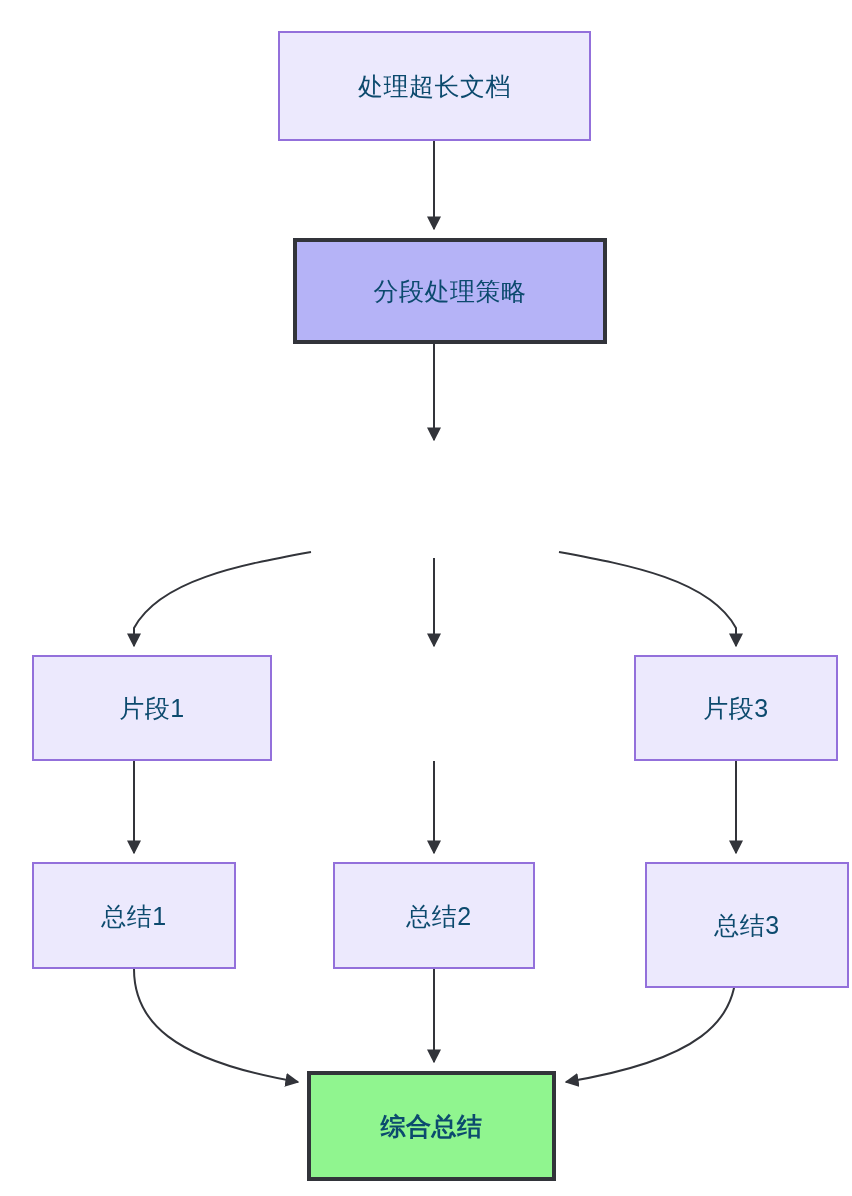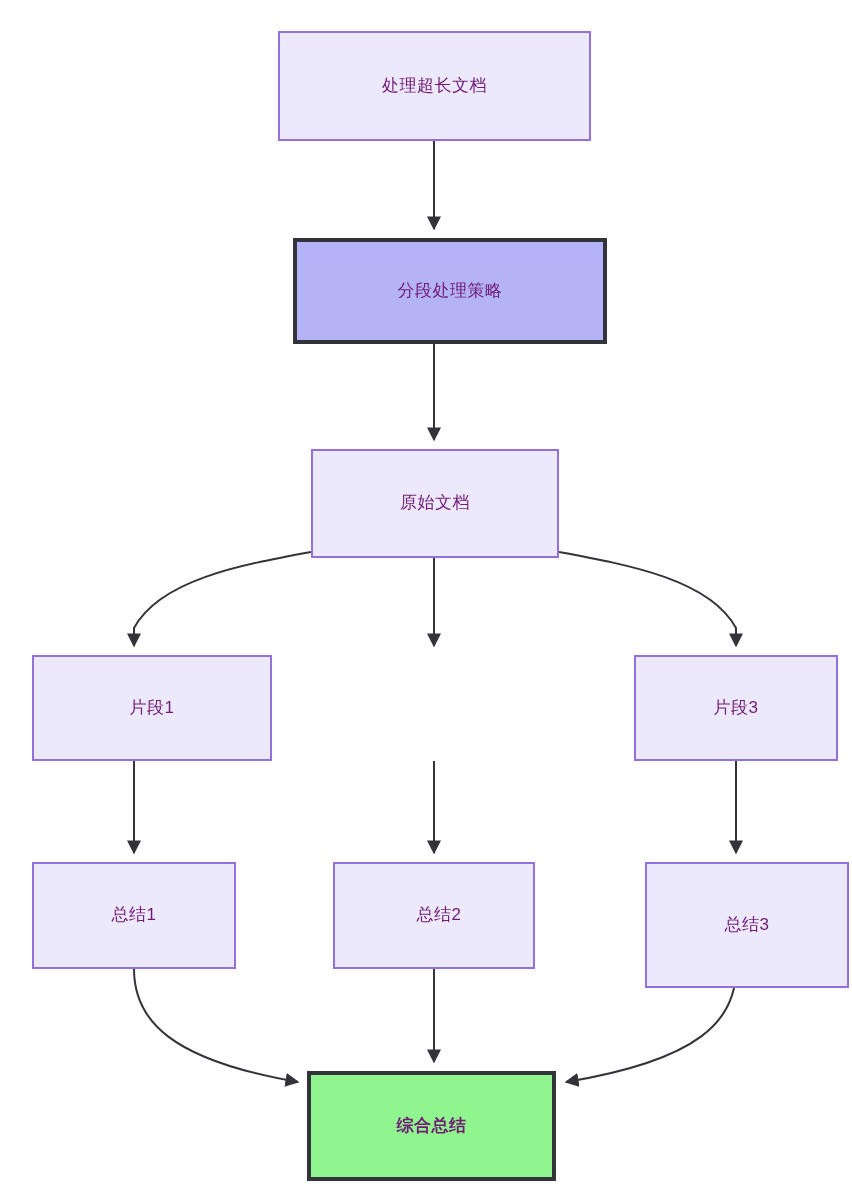--- a/index.html
+++ b/index.html
@@ -29,23 +29,23 @@
   .node {
     position: absolute;
     box-sizing: border-box;
     display: flex;
     align-items: center;
     justify-content: center;
     text-align: center;
     z-index: 2;
   }
   .node-label {
-    font-size: 17px;
+    font-size: 25px;
     line-height: 1.2;
-    color: #701a75;
+    color: #0c4a6e;
     letter-spacing: 0.5px;
     white-space: nowrap;
   }
   .node.light {
     background: #ece9fd;
     border: 2px solid #9370db;
   }
   .node.accent {
     background: #b5b3f7;
     border: 4px solid #32343a;
@@ -93,23 +93,20 @@
   </svg>
 
   <div class="node light" id="n-long-doc" style="left: 278px; top: 31px; width: 313px; height: 110px;">
     <span class="node-label">处理超长文档</span>
   </div>
 
   <div class="node accent" id="n-chunk-strategy" style="left: 277px; top: 238px; width: 314px; height: 106px;">
     <span class="node-label">分段处理策略</span>
   </div>
 
-  <div class="node light" id="n-source-doc" style="left: 311px; top: 449px; width: 248px; height: 109px;">
-    <span class="node-label">原始文档</span>
-  </div>
 
   <div class="node light" id="n-fragment-1" style="left: 32px; top: 655px; width: 240px; height: 106px;">
     <span class="node-label">片段1</span>
   </div>
 
 
   <div class="node light" id="n-fragment-3" style="left: 634px; top: 655px; width: 204px; height: 106px;">
     <span class="node-label">片段3</span>
   </div>
 

